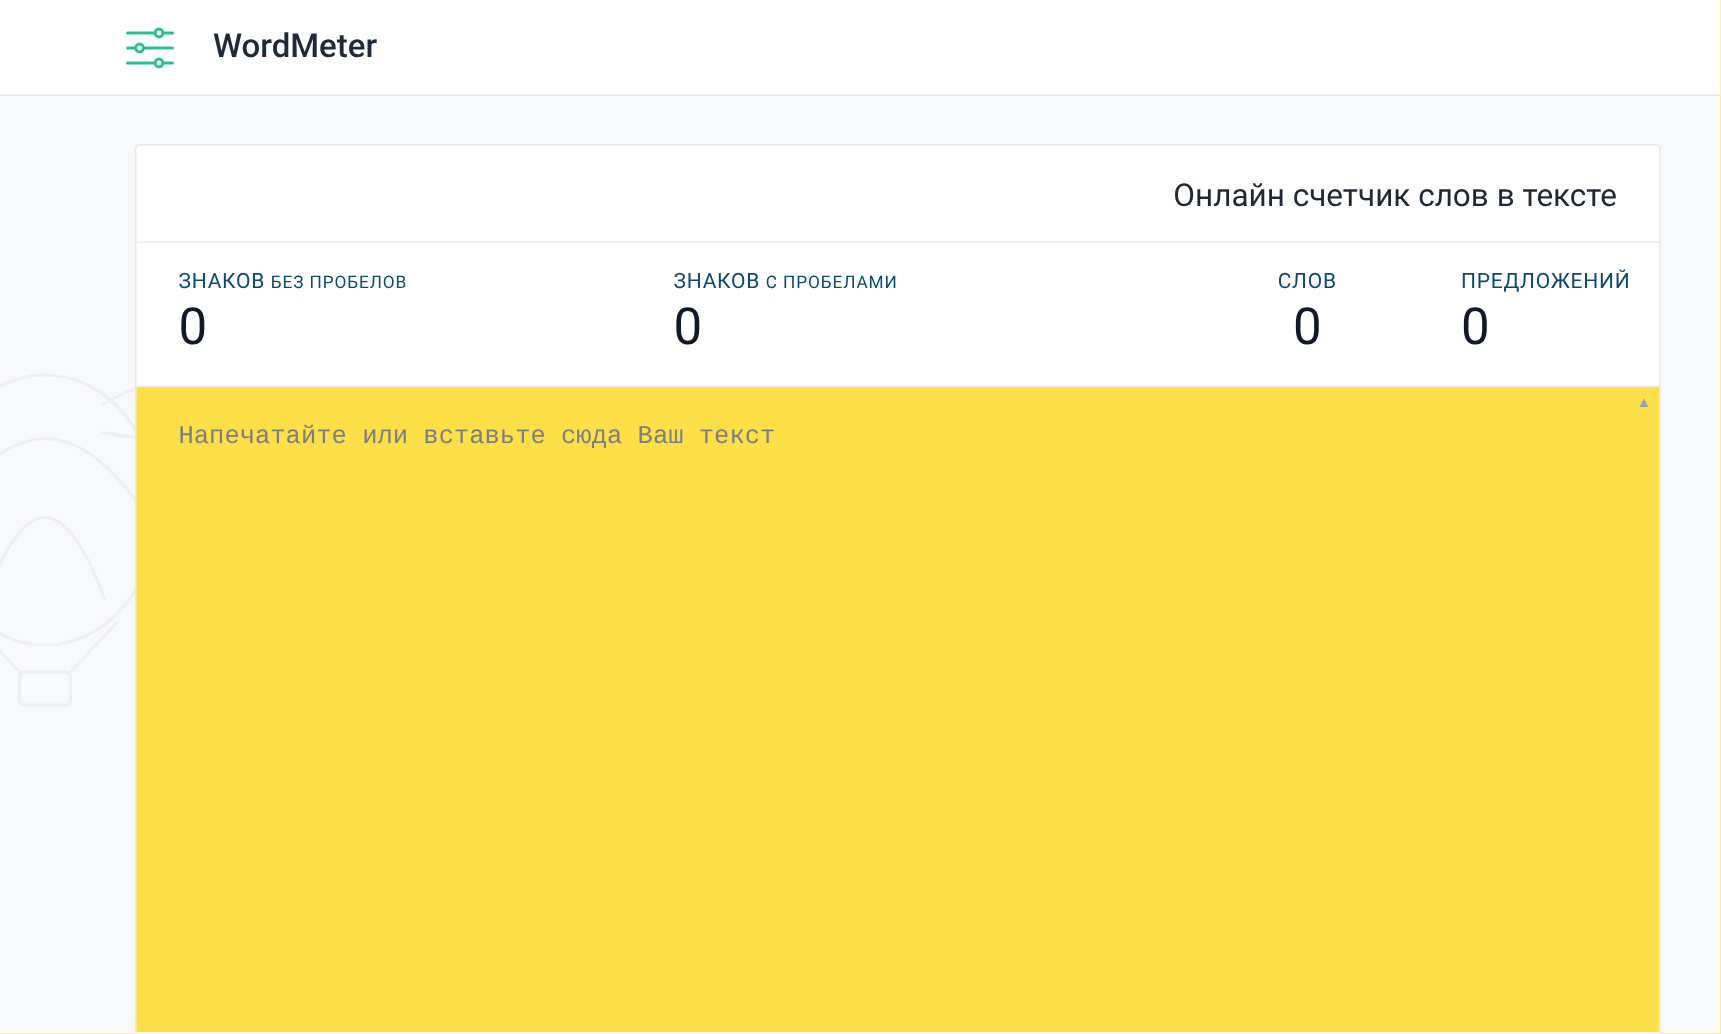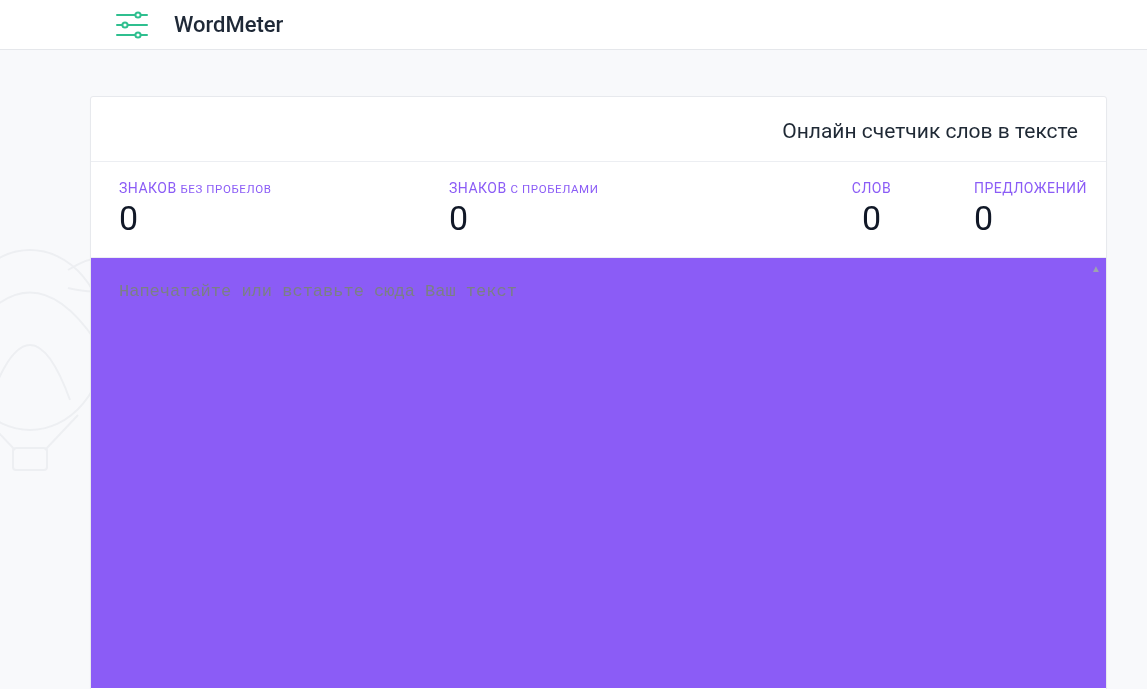--- a/index.html
+++ b/index.html
@@ -7,24 +7,24 @@
   body {
     font-family: -apple-system, BlinkMacSystemFont, "Segoe UI", Roboto, "Helvetica Neue", Arial, sans-serif;
     background: #f8f9fb;
     position: relative;
   }
 
   
   .header {
     background: #ffffff;
     border-bottom: 1px solid #e5e7eb;
-    height: 50px;
+    height: 64px;
     display: flex;
     align-items: center;
-    padding-left: 114px;
+    padding-left: 82px;
   }
   .logo-icon {
     width: 36px;
     height: 36px;
     margin-right: 24px;
     display: inline-flex;
     align-items: center;
     justify-content: center;
   }
   .brand {
@@ -77,21 +77,21 @@
     flex: 0 0 auto;
   }
   .stat:nth-child(1) { width: 330px; }
   .stat:nth-child(2) { width: 320px; }
   .stat:nth-child(3) { width: 205px; text-align: center; }
   .stat:nth-child(4) { width: auto; }
 
   .stat-label {
     font-size: 13px;
     letter-spacing: .5px;
-    color: #8b5cf6;
+    color: #0c4a6e;
     white-space: nowrap;
     margin-bottom: 4px;
   }
   .stat-label .main { font-size: 14px; }
   .stat-label .sub  { font-size: 11.5px; letter-spacing: .6px; }
   .stat-value {
     font-size: 34px;
     font-weight: 400;
     color: #111827;
     line-height: 1.1;
@@ -105,21 +105,21 @@
   .textarea {
     width: 100%;
     min-height: 430px;
     border: none;
     outline: none;
     resize: none;
     padding: 24px 28px;
     font-family: ui-monospace, SFMono-Regular, Menlo, Consolas, "Courier New", monospace;
     font-size: 17px;
     color: #222;
-    background: #8b5cf6;
+    background: #fde047;
   }
   .textarea::placeholder {
     color: #7b7f85;
     font-family: ui-monospace, SFMono-Regular, Menlo, Consolas, "Courier New", monospace;
   }
   
   .scroll-cue {
     position: absolute;
     right: 4px;
     top: 4px;

